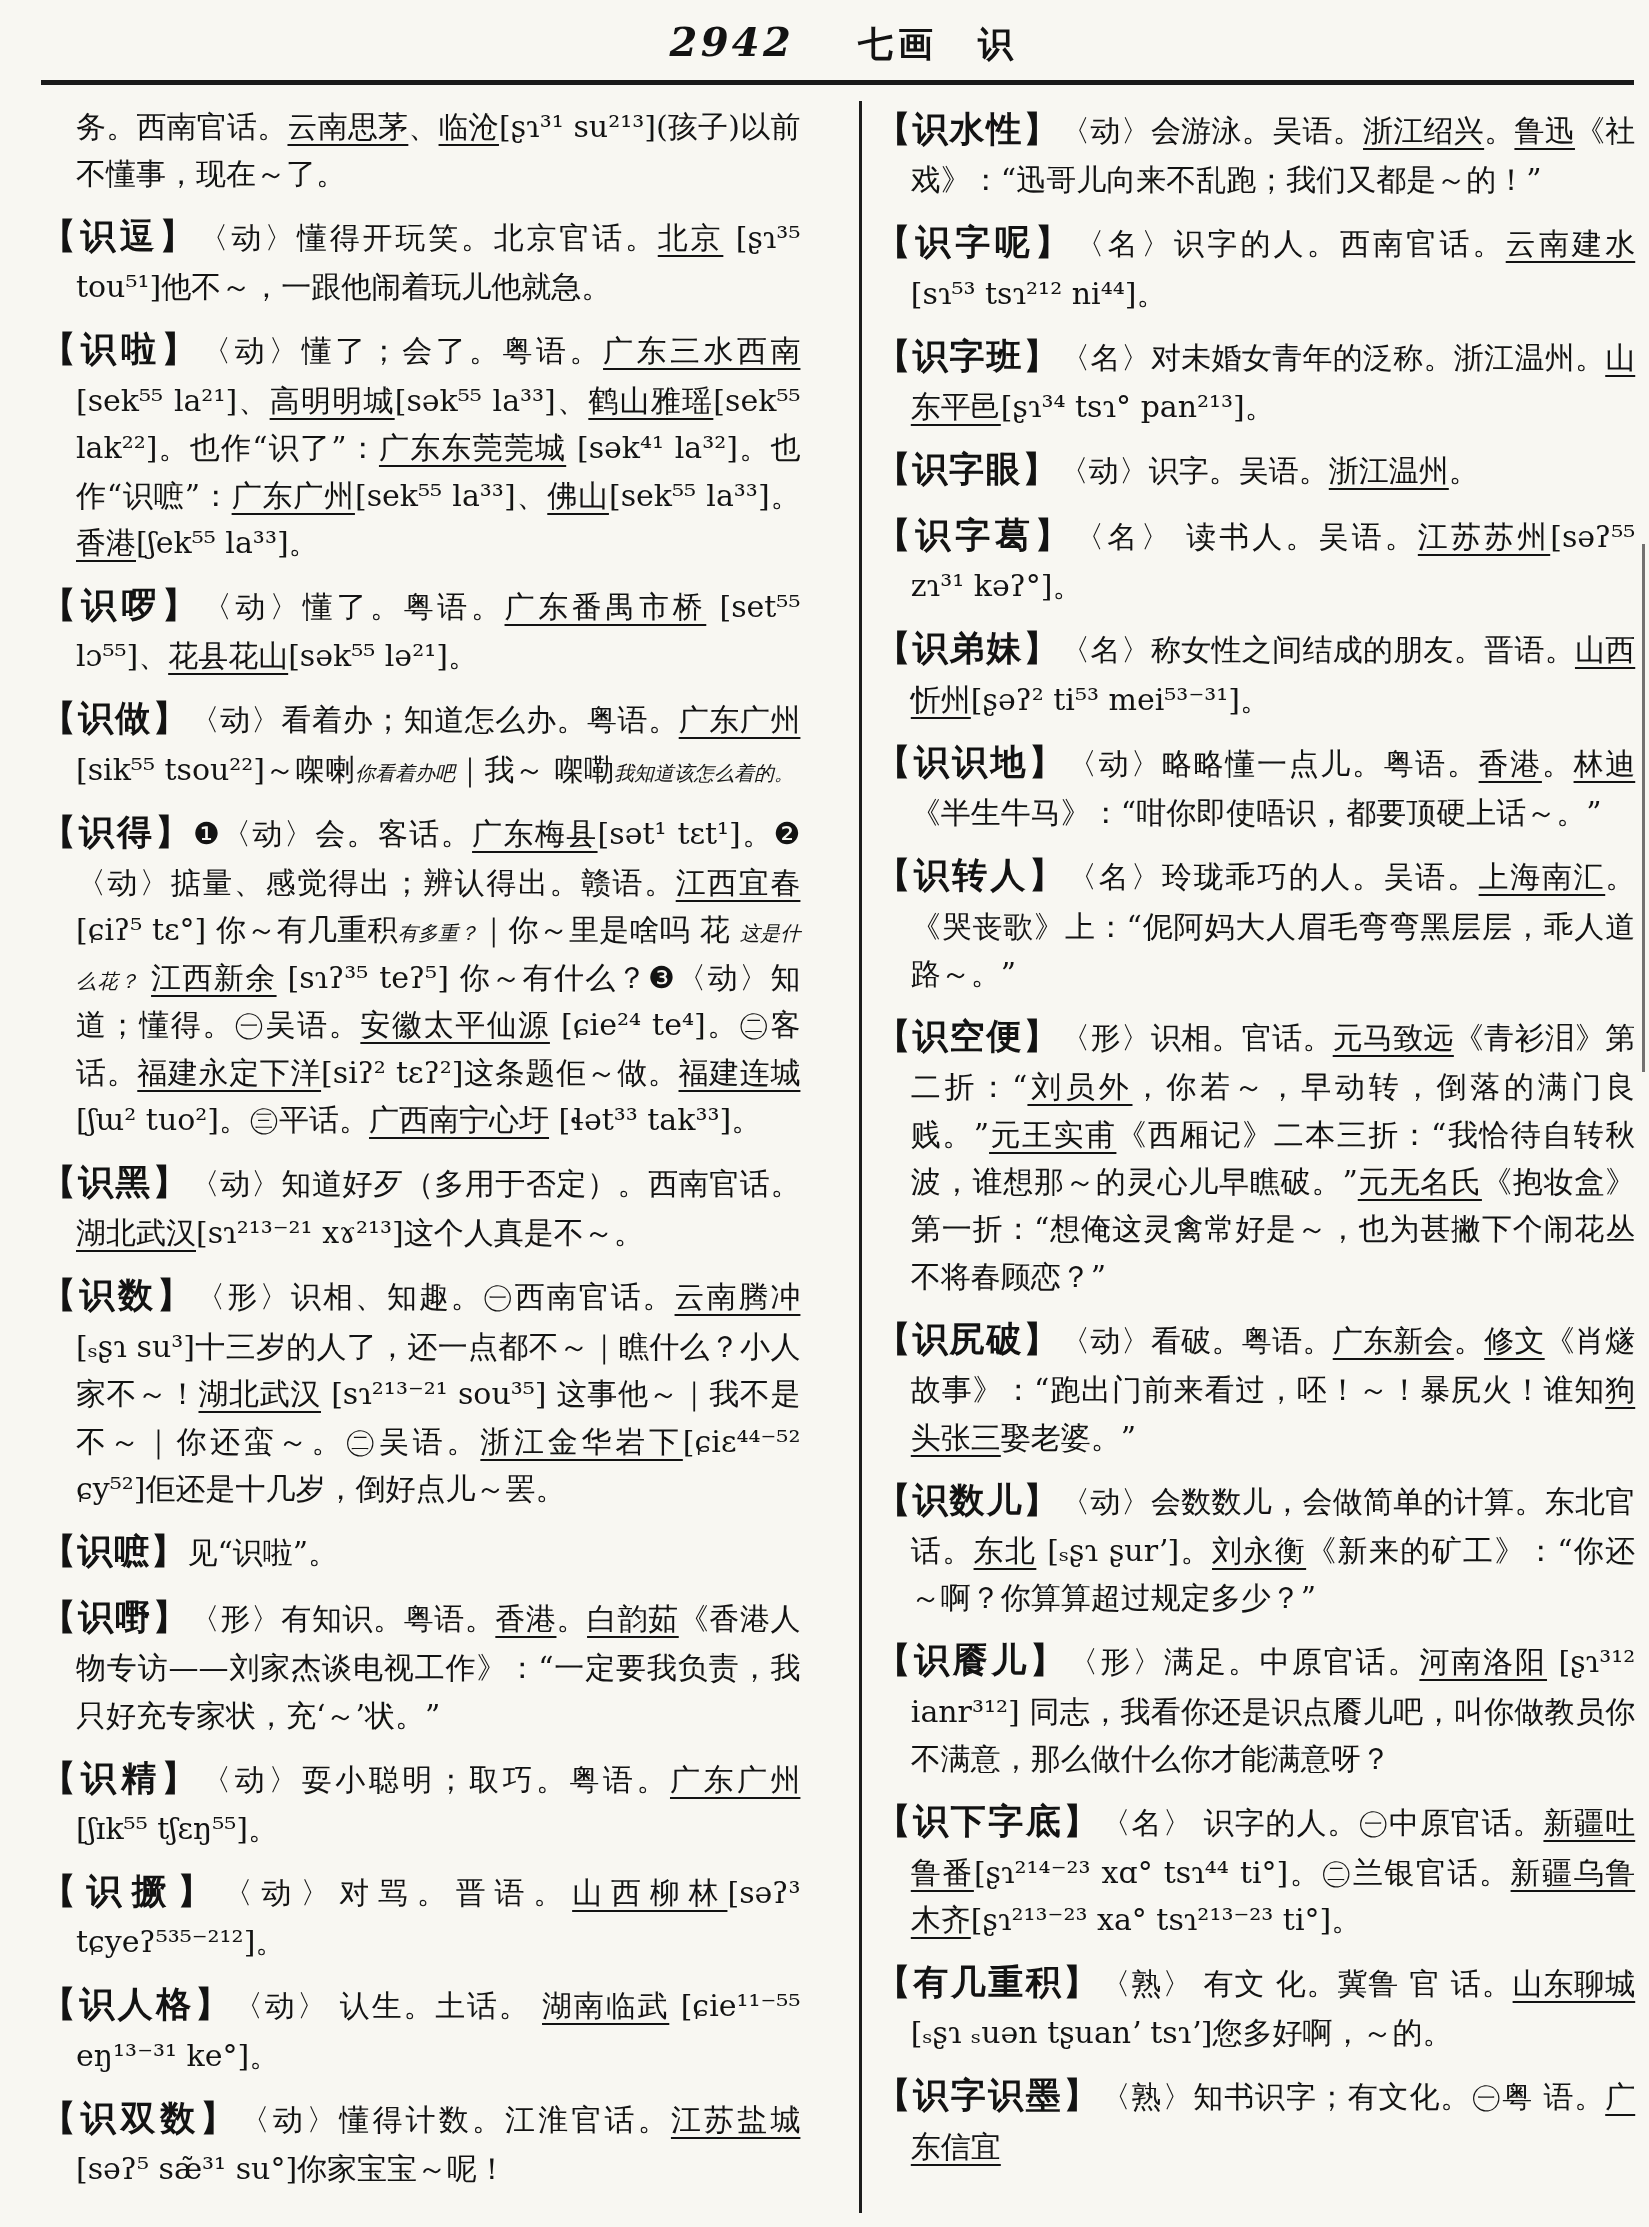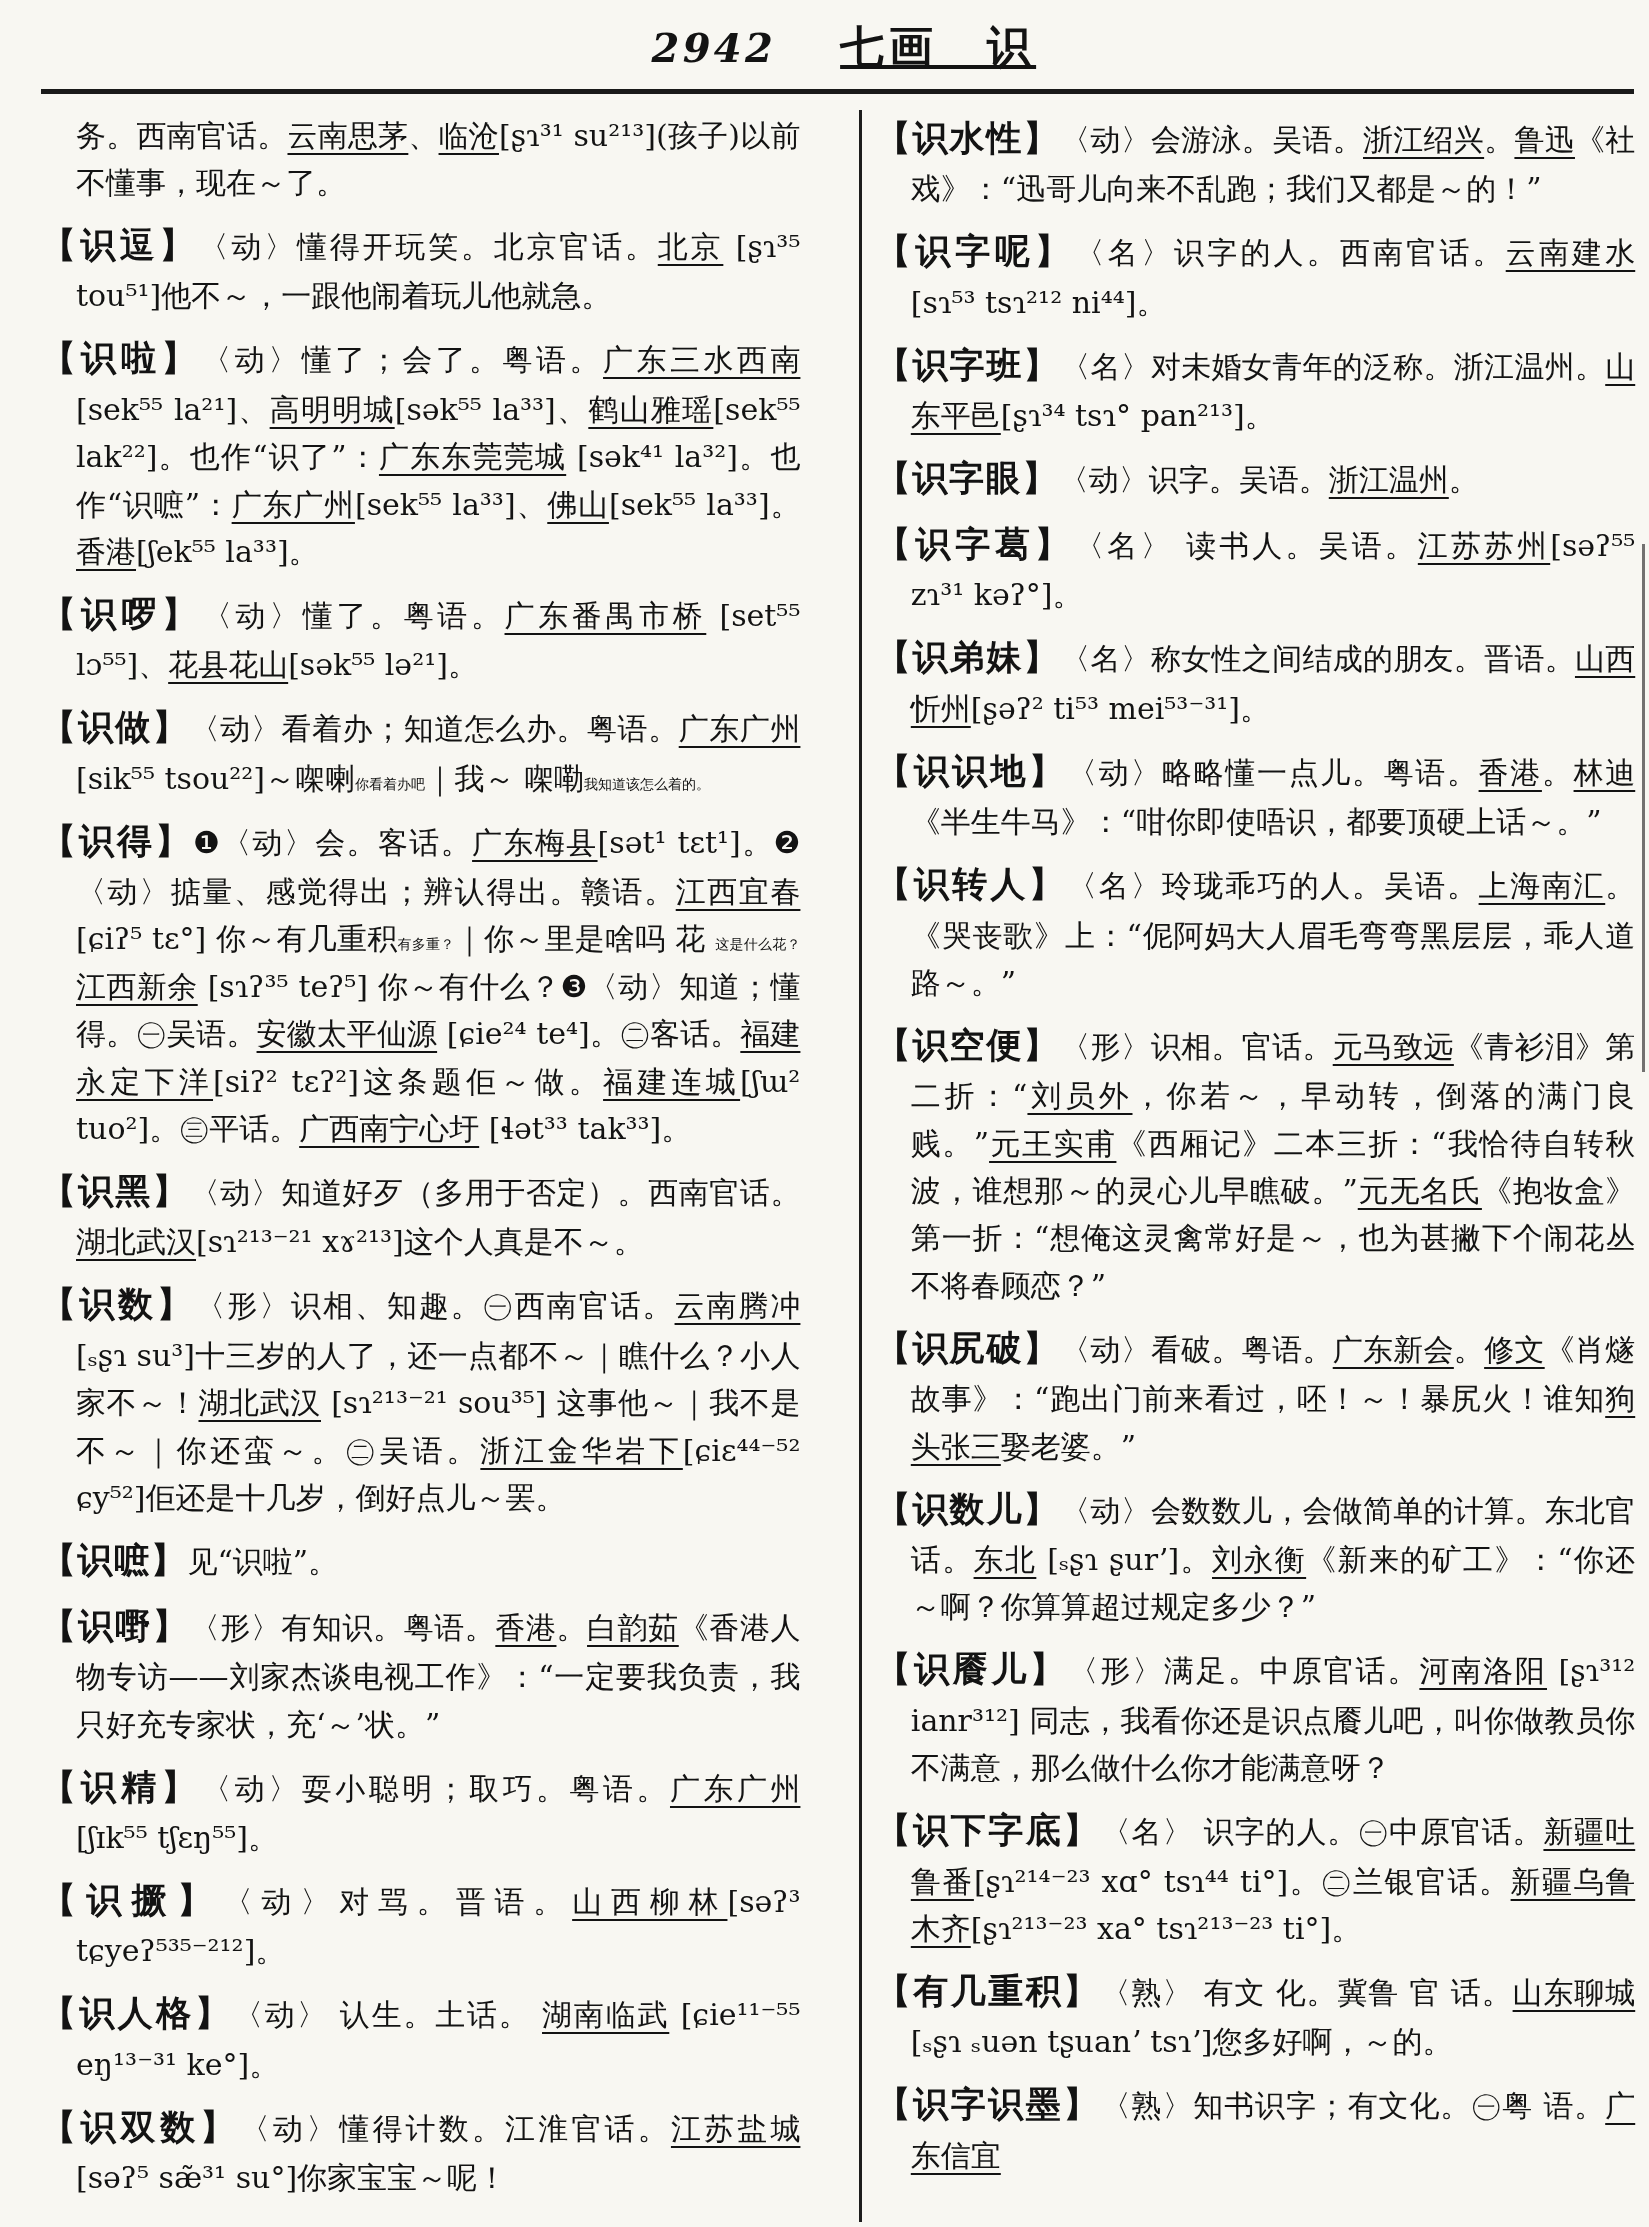--- a/index.html
+++ b/index.html
@@ -4,35 +4,35 @@
 <style>
   html,body{margin:0;padding:0;}
   body{
     width:1650px;height:2227px;overflow:hidden;
     background:#f8f7f2;color:#131313;
     font-family:"DejaVu Serif","Liberation Serif",serif;
   }
   .page{box-sizing:border-box;width:1650px;height:2227px;padding:18px 11.5px 0 41px;position:relative;}
   .hdr{display:flex;align-items:baseline;padding-left:8.2px;justify-content:center;}
   .pageno{font-size:40px;font-weight:700;font-style:italic;letter-spacing:3.3px;}
-  .htitle{font-size:44px;font-weight:700;margin-left:64px;letter-spacing:5px;text-decoration:underline;}
+  .htitle{font-size:35px;font-weight:700;margin-left:64px;letter-spacing:5px;}
   .rule{height:5px;background:#1a1a1a;margin-top:11.5px;margin-right:5px;}
   .columns{display:flex;align-items:stretch;margin-top:16.5px;height:2112px;gap:37px;}
   .col{flex:1 1 0;min-width:0;padding-right:21.4px;}
   .col-right{border-left:3.3px solid #1d1d1d;padding-left:14px;padding-right:3.3px;}
   .entry{
     font-size:30px;line-height:1.58;
     padding-left:35px;text-indent:-35px;
     margin:0 0 10.7px 0;
     text-align:justify;
   }
   .entry.cont{text-indent:0;margin-top:1.6px;}
   .hw{font-size:35px;font-weight:700;letter-spacing:1.6px;}
   .u{text-decoration:underline;text-decoration-thickness:2.1px;text-underline-offset:6.6px;}
-  .sm{font-size:14px;}
+  .sm{font-size:20px;font-style:italic;}
   .artifact{position:absolute;right:5px;top:544px;width:3.3px;height:528px;background:#2a2a2a;opacity:.65;}
 </style>
 </head>
 <body>
 
 <div class="page">
   <div class="hdr">
     <span class="pageno">2942</span>
     <span class="htitle">七画　识</span>
   </div>

